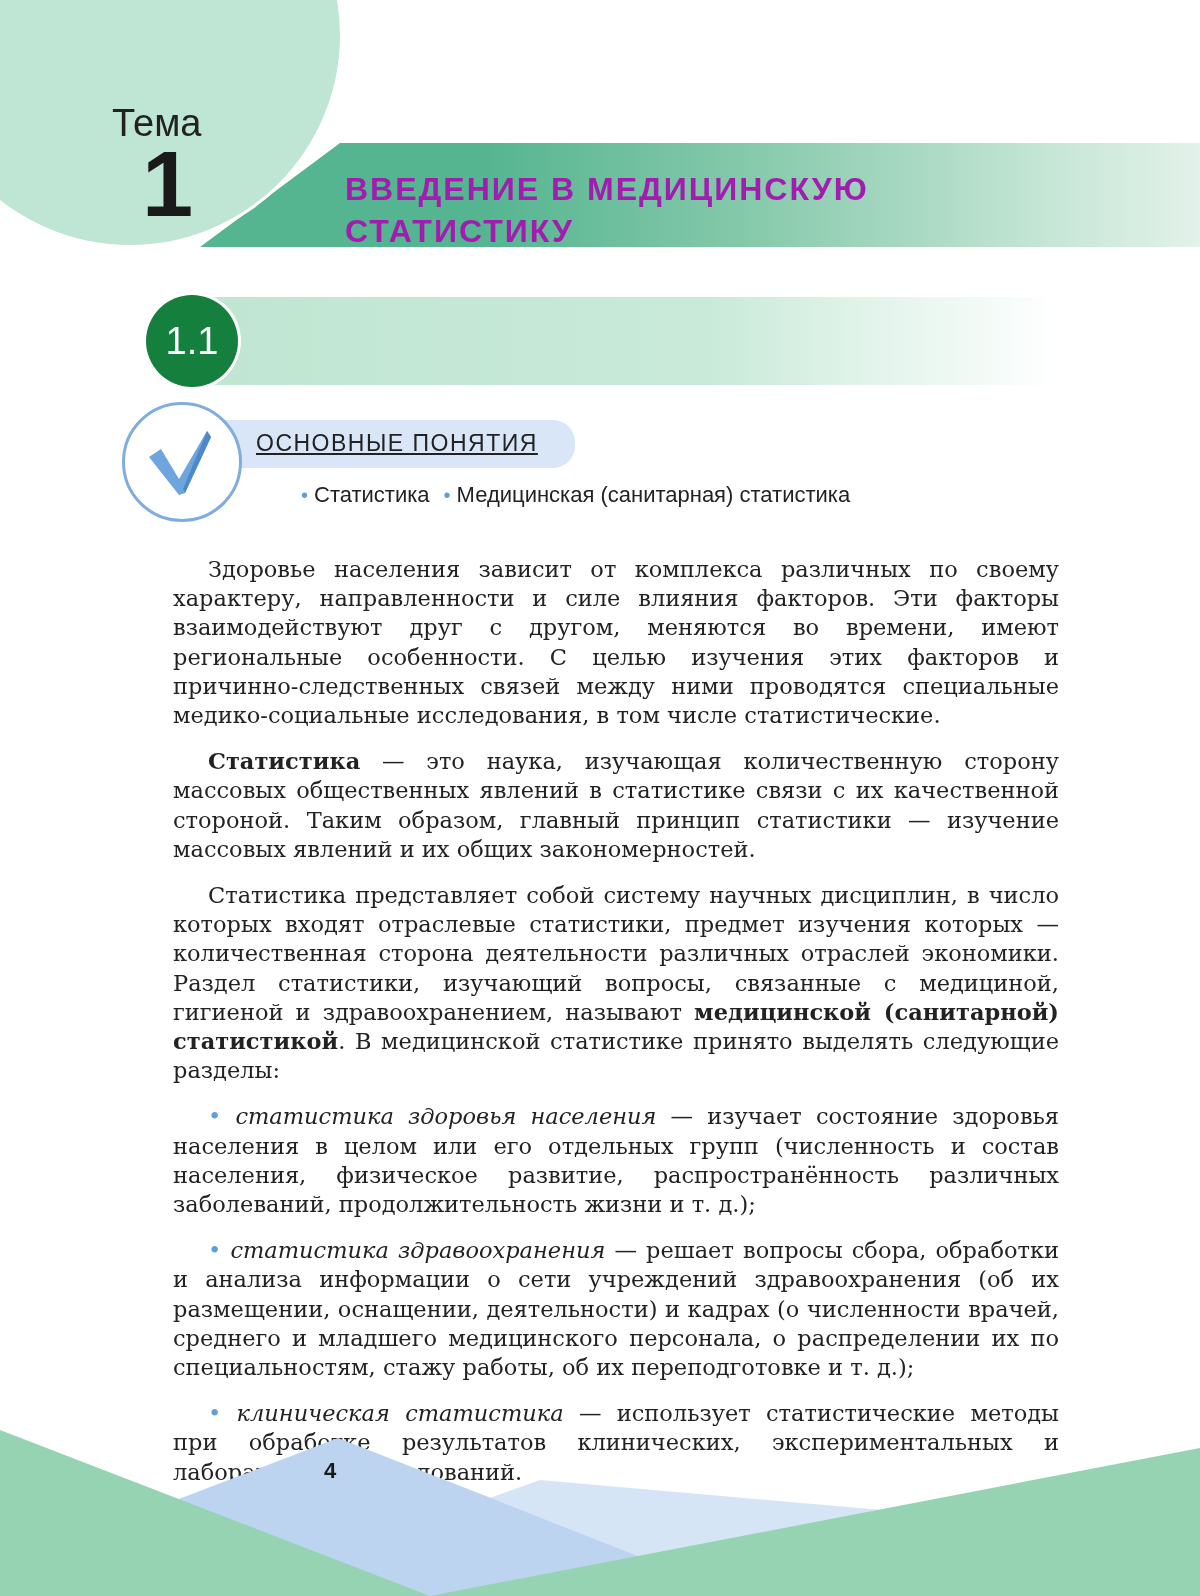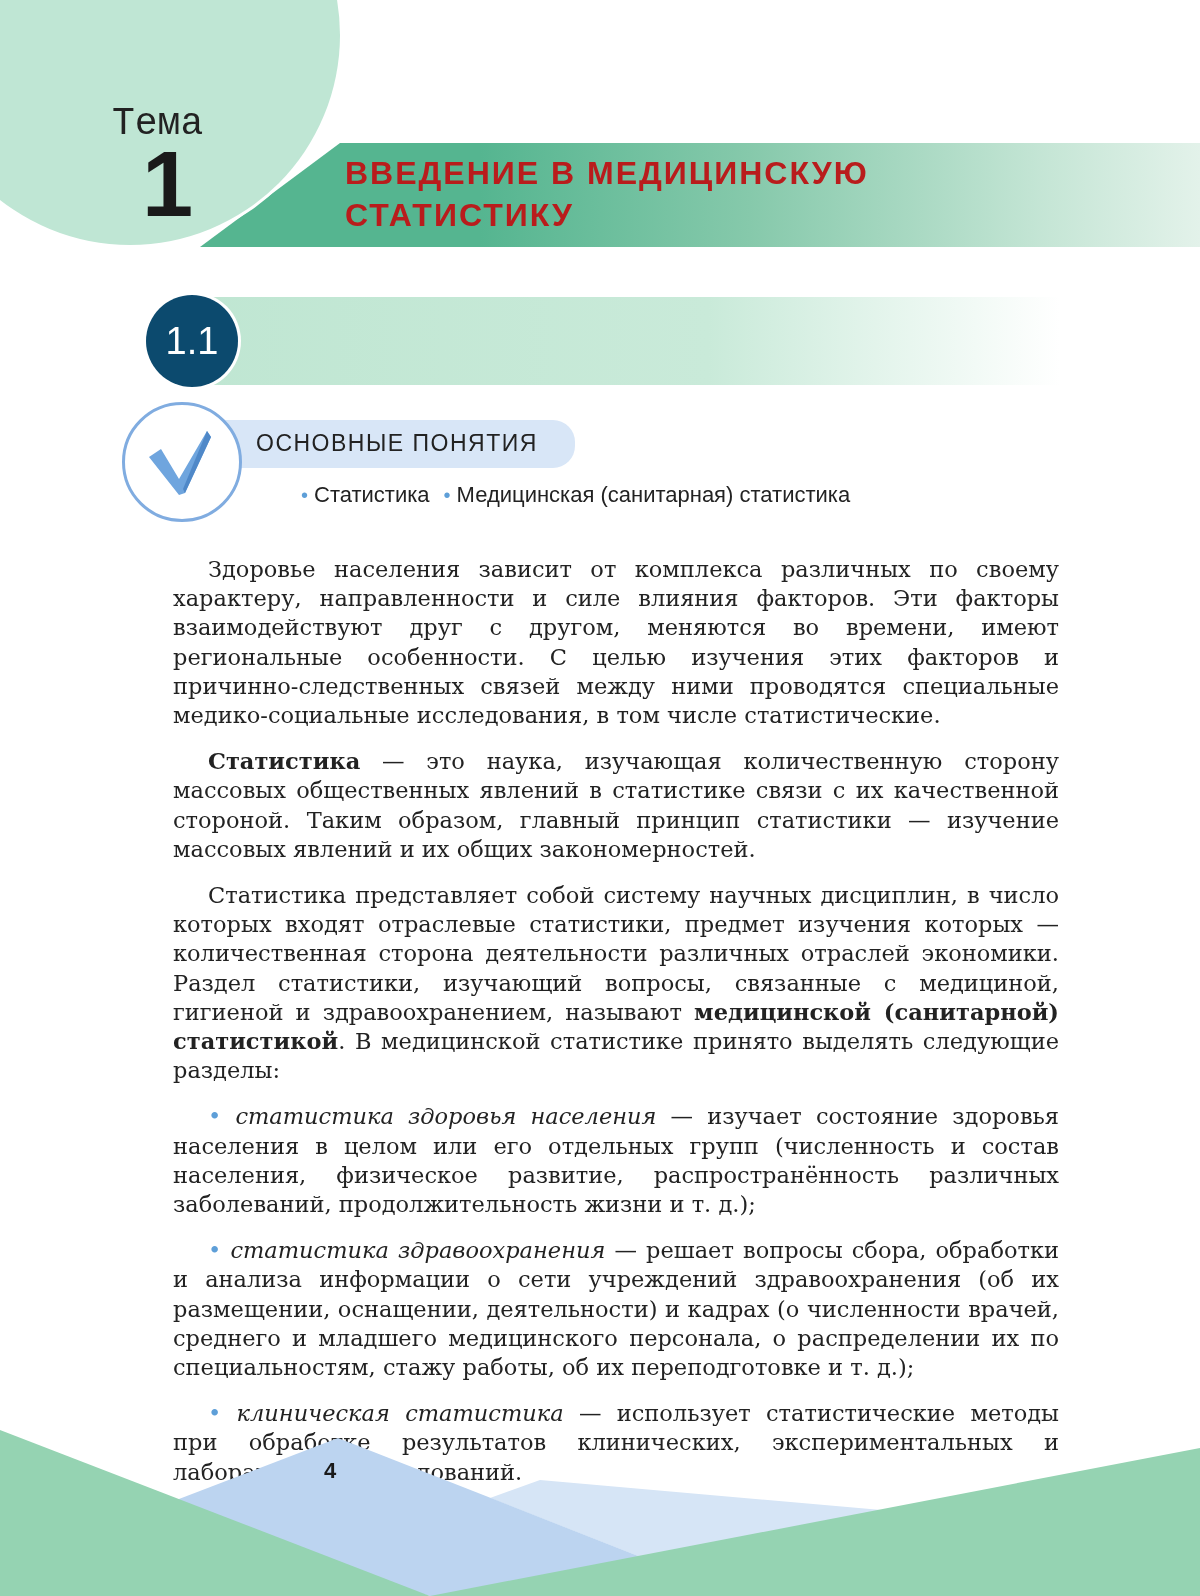--- a/index.html
+++ b/index.html
@@ -1,34 +1,34 @@
 <!DOCTYPE html>
 <html><head>
 <meta charset="utf-8">
 <style>
   html, body { margin: 0; padding: 0; }
   body { width: 1200px; height: 1596px; position: relative; overflow: hidden; background: #ffffff; }
   .page { position: absolute; inset: 0; }
-  .tema-label { position: absolute; left: 112px; top: 102px; font-family: Liberation Mono, monospace; font-size: 38px; color: #222; }
+  .tema-label { position: absolute; left: 112px; top: 102px; font-family: Liberation Sans, sans-serif; font-size: 38px; color: #222; }
   .tema-number { position: absolute; left: 142px; top: 138px; font-family: "Liberation Sans", sans-serif; font-size: 92px; font-weight: bold; color: #1a1a1a; line-height: 1; }
 
   .chapter-band { position: absolute; left: 200px; top: 143px; width: 1000px; height: 104px;
     background: linear-gradient(90deg, #55b590 0%, #55b590 28%, #86c9ab 55%, #c6e6d6 85%, #e3f2ea 100%);
     clip-path: polygon(0 100%, 14% 0, 100% 0, 100% 100%); }
   .chapter-circle-edge { position: absolute; left: -80px; top: -175px; width: 420px; height: 420px; border-radius: 50%; background: #bfe6d4; box-shadow: 0 0 0 3px #fff; }
-  .chapter-title { position: absolute; left: 345px; top: 152px; font-family: "Liberation Sans", sans-serif; font-weight: bold; font-size: 32px; color: #b91c1c; letter-spacing: 2px; line-height: 42px; }
+  .chapter-title { position: absolute; left: 345px; top: 168px; font-family: "Liberation Sans", sans-serif; font-weight: bold; font-size: 32px; color: #a21caf; letter-spacing: 2px; line-height: 42px; }
 
   .section-band { position: absolute; left: 180px; top: 297px; width: 880px; height: 88px;
     background: linear-gradient(90deg, #bfe6d2 0%, #c9ead9 60%, #ffffff 100%); }
-  .section-circle { position: absolute; left: 146px; top: 295px; width: 92px; height: 92px; border-radius: 50%; background: #0c4a6e; box-shadow: 0 0 0 3px #fff; display: flex; align-items: center; justify-content: center; }
+  .section-circle { position: absolute; left: 146px; top: 295px; width: 92px; height: 92px; border-radius: 50%; background: #15803d; box-shadow: 0 0 0 3px #fff; display: flex; align-items: center; justify-content: center; }
   .section-number { font-family: "Liberation Sans", sans-serif; font-size: 38px; color: #fff; }
   .section-title { position: absolute; left: 257px; top: 300px; font-family: "Liberation Sans", sans-serif; font-weight: bold; font-size: 28px; color: #1a1a1a; line-height: 34px; letter-spacing: 0.5px; }
 
   .concepts-pill { position: absolute; left: 205px; top: 420px; width: 370px; height: 48px; border-radius: 0 22px 22px 0; background: #d8e6f7; }
-  .concepts-label { position: absolute; left: 256px; top: 430px; font-family: "Liberation Sans", sans-serif; font-size: 23px; color: #222; letter-spacing: 1.5px; }
+  .concepts-label { position: absolute; left: 256px; top: 430px; font-family: "Liberation Sans", sans-serif; font-size: 23px; color: #222; letter-spacing: 1.5px; text-decoration: underline; }
   .check-ring { position: absolute; left: 122px; top: 402px; width: 114px; height: 114px; border-radius: 50%; border: 3px solid #80ace0; background: #fff; }
   .check-ring svg { position: absolute; left: 20px; top: 22px; }
   .concepts-terms { position: absolute; left: 258px; top: 482px; font-family: "Liberation Sans", sans-serif; font-size: 22px; color: #222; margin-left: 43px; }
   .dot { color: #5e9fd8; font-size: 20px; margin-right: 6px; }
   .term { margin-right: 14px; }
 
   .body-text { position: absolute; left: 156px; top: 538px; width: 920px; font-family: "DejaVu Serif", serif; font-size: 22.5px; line-height: 29.2px; color: #222; text-align: justify; hyphens: manual; }
   .body-text p { margin: 17px; text-indent: 35px; }
   .body-text b { font-weight: bold; }
   .body-text i { font-style: italic; }

